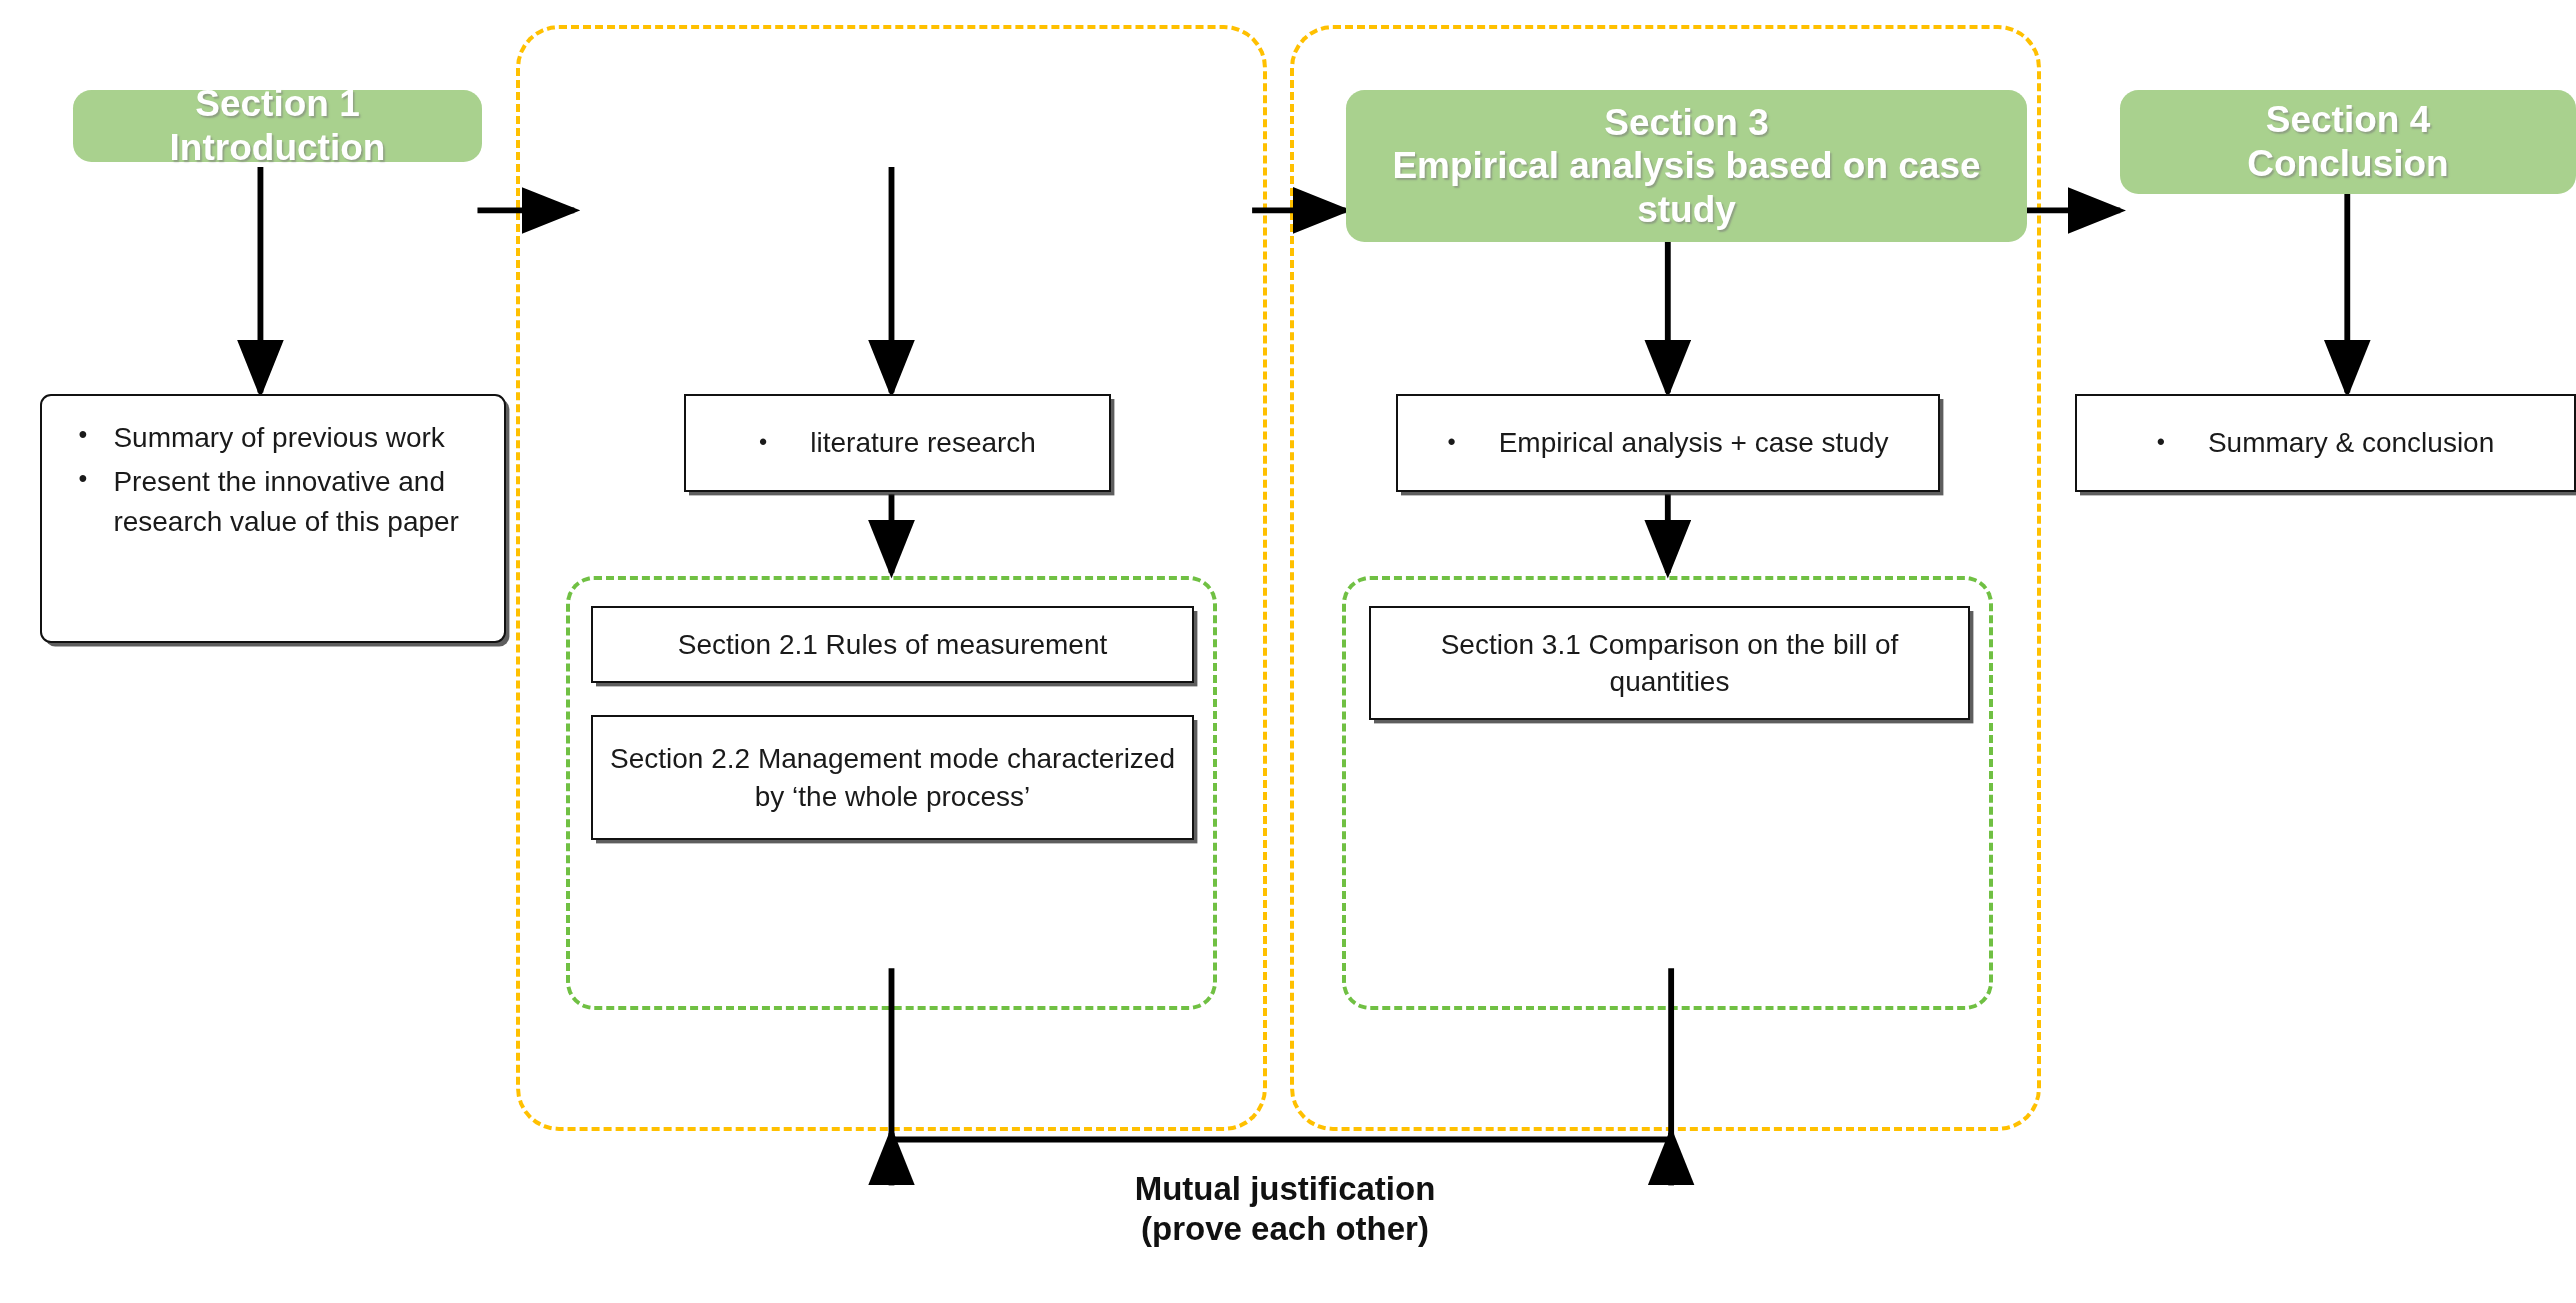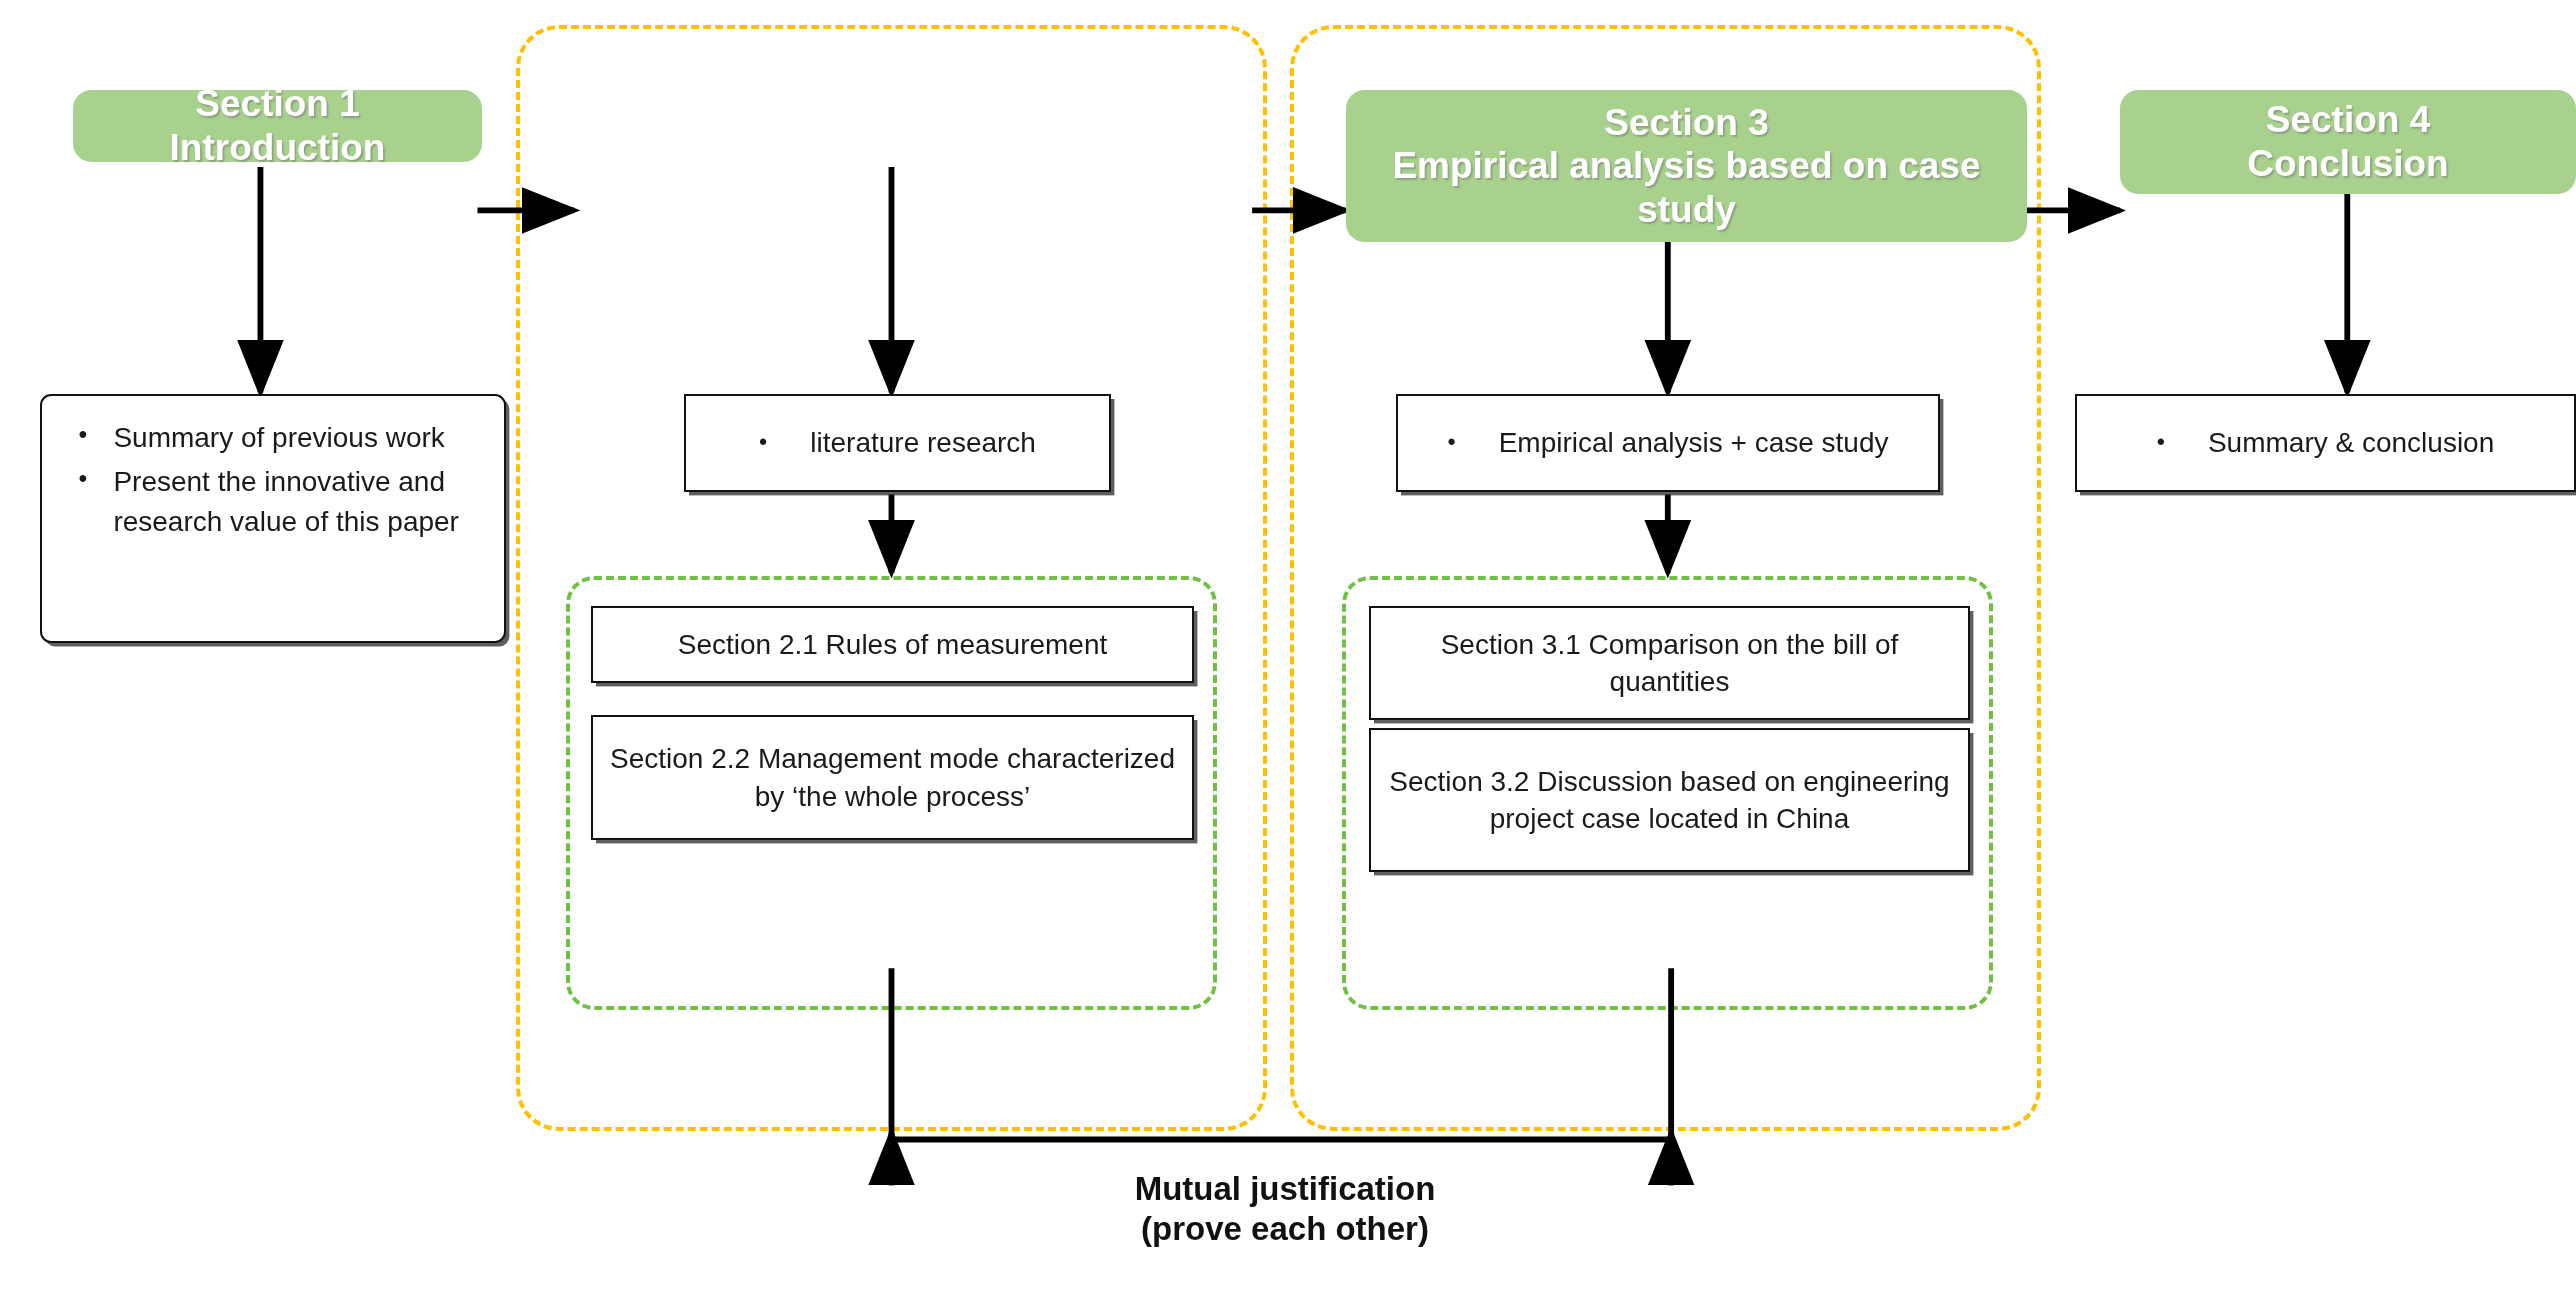--- a/index.html
+++ b/index.html
@@ -198,23 +198,20 @@
 
   <div class="abs wbox onebullet" style="left:1396px; top:394px; width:544px; height:98px;">
     <span class="dot">•</span>
     <span>Empirical analysis + case study</span>
   </div>
 
   <div class="abs wbox" style="left:1369px; top:606px; width:601px; height:114px;">
     <span>Section 3.1  Comparison on the bill of quantities</span>
   </div>
 
-  <div class="abs wbox" style="left:1369px; top:728px; width:601px; height:144px;">
-    <span>Section 3.2  Discussion based on engineering project case located in China</span>
-  </div>
 
   <div class="abs section-card" style="left:2120px; top:90px; width:456px; height:104px;">
     <span class="num">Section 4</span>
     <span class="sub">Conclusion</span>
   </div>
 
   <div class="abs wbox onebullet" style="left:2075px; top:394px; width:501px; height:98px;">
     <span class="dot">•</span>
     <span>Summary &amp; conclusion</span>
   </div>

